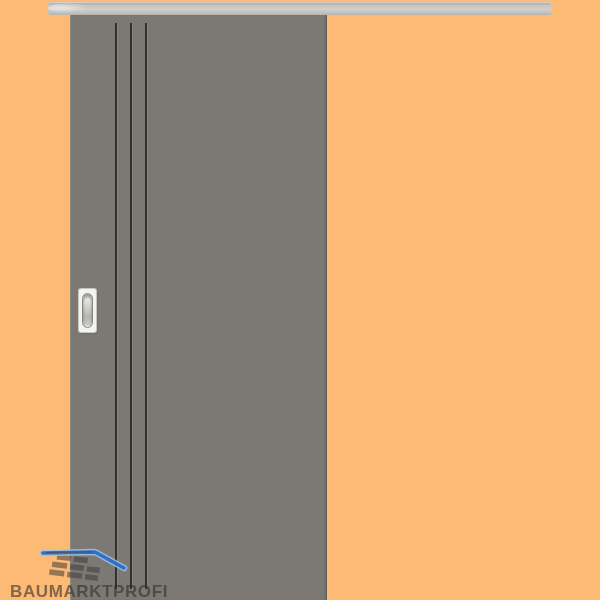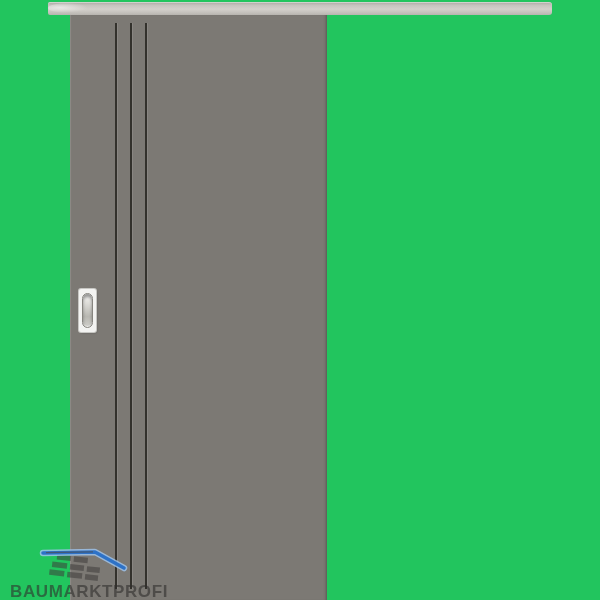--- a/index.html
+++ b/index.html
@@ -5,21 +5,21 @@
   html, body {
     margin: 0;
     padding: 0;
     background: #ffffff;
     font-family: "Liberation Sans", sans-serif;
   }
   .stage {
     position: relative;
     width: 600px;
     height: 600px;
-    background: #22c55e;
+    background: #fdba74;
     overflow: hidden;
   }
 
   
   .rail {
     position: absolute;
     left: 48px;
     top: 2px;
     width: 504px;
     height: 13px;

